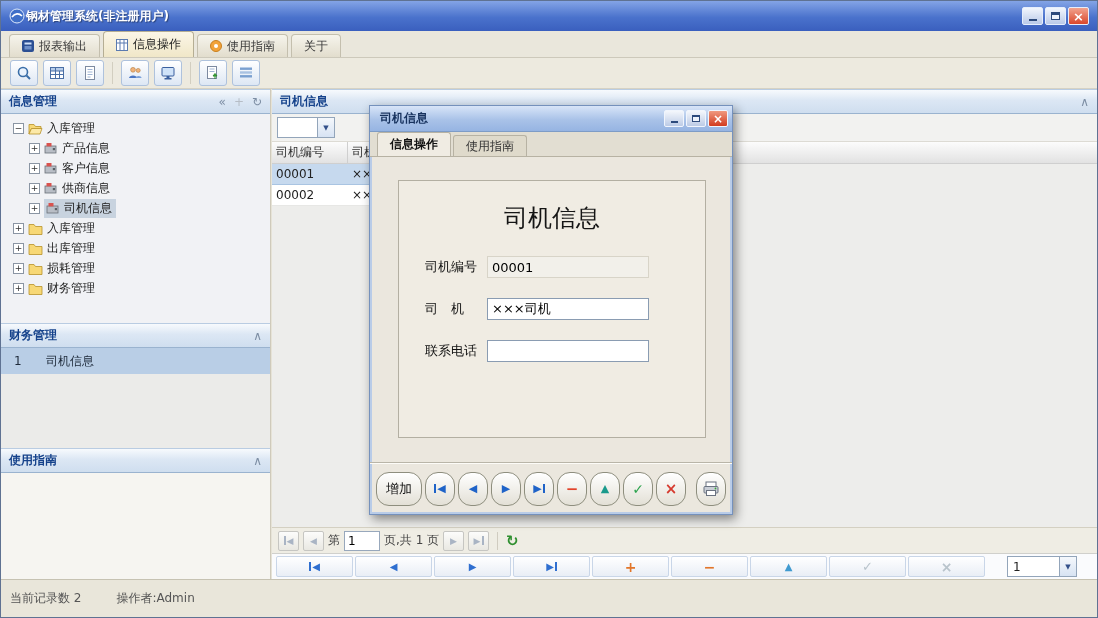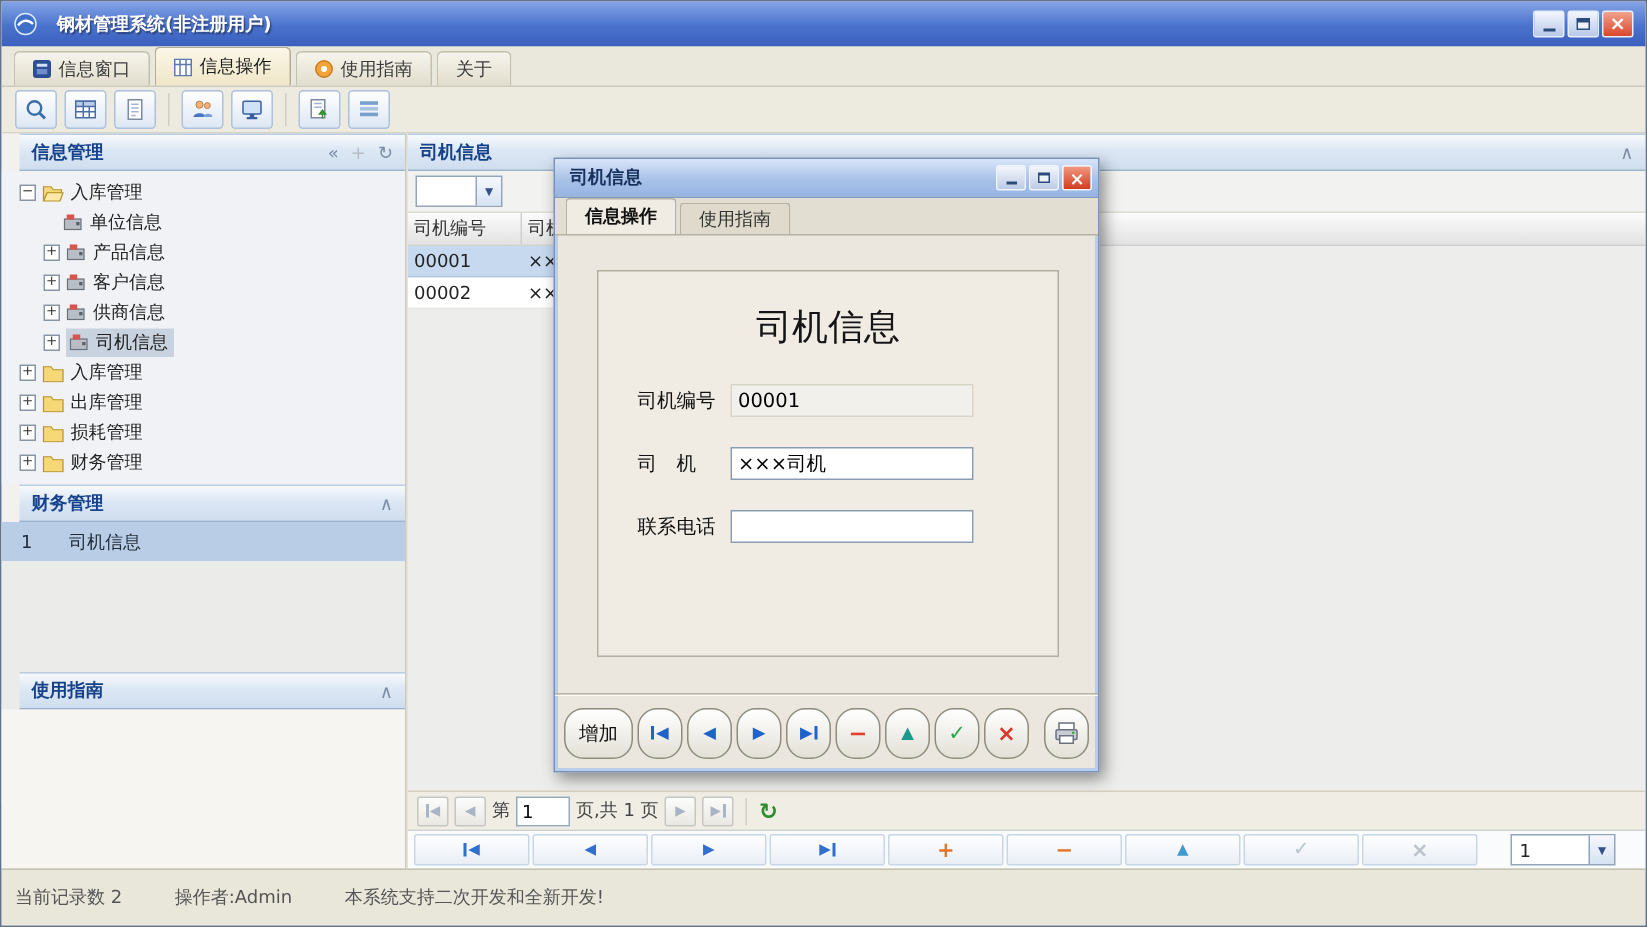--- a/index.html
+++ b/index.html
@@ -3,21 +3,21 @@
 <meta charset="utf-8">
 <style>
   * { margin:0; padding:0; box-sizing:border-box; }
   body { font-family:"DejaVu Sans","Liberation Sans",sans-serif; font-size:12px; color:#222; }
   .window { position:relative; width:1098px; height:618px; background:#e6e3d7; overflow:hidden; border:1px solid #5f7292; }
 
   
   .titlebar { position:absolute; left:0; right:0; top:0; height:30px;
     background:linear-gradient(180deg,#84a4e6 0%,#4a72cc 55%,#3a5fbe 100%);
     display:flex; align-items:center; padding:0 8px; }
-  .titlebar .title { color:#fff; font-weight:bold; margin-left:13px; text-shadow:1px 1px 1px rgba(0,0,0,.4); }
+  .titlebar .title { color:#fff; font-weight:bold; margin-left:1px; text-shadow:1px 1px 1px rgba(0,0,0,.4); }
   .win-controls { margin-left:auto; display:flex; gap:2px; }
   .wbtn { width:21px; height:18px; border:1px solid #e6eefc; border-radius:2px;
     background:linear-gradient(180deg,#f2f6fd,#b9c9e8); display:flex; align-items:center; justify-content:center; }
   .wbtn .min-glyph { width:8px; height:0; border-bottom:2px solid #2c4a7c; margin-top:8px; }
   .wbtn .max-glyph { width:9px; height:8px; border:1px solid #2c4a7c; border-top:3px solid #2c4a7c; background:#eef3fb; }
   .wbtn.close { background:linear-gradient(180deg,#f2a38e,#d9472b); color:#fff; font-weight:bold; font-size:13px; line-height:1; }
 
   
   .tabstrip { position:absolute; left:0; right:0; top:30px; height:27px; background:#eae7dc;
     border-bottom:1px solid #cdc9bb; display:flex; align-items:flex-end; padding-left:8px; gap:3px; }
@@ -33,21 +33,21 @@
     background:linear-gradient(#ffffff,#dde7f4); display:flex; align-items:center; justify-content:center; }
   .tb-sep { width:1px; height:22px; background:#d2cec0; margin:0 3px; }
 
   
   .sidebar { position:absolute; left:0; top:88px; width:270px; bottom:38px; background:#f2f1ee; border-right:1px solid #cfcabb; }
   .panel-header { height:25px; background:linear-gradient(180deg,#f7fafd 0%,#dce7f4 45%,#cfdeef 100%);
     border-top:1px solid #b9cce2; border-bottom:1px solid #9ab3cf; color:#15428b; font-weight:bold;
     display:flex; align-items:center; padding:0 8px; }
   .ph-tools { margin-left:auto; display:flex; gap:8px; align-items:center; color:#7d8ea4; font-weight:normal; }
   .ph-tools .dim { color:#b6bdc6; }
-  .abs { position:absolute; left:12px; right:0;justify-content:space-between; }
+  .abs { position:absolute; left:0; right:0;justify-content:space-between; }
 
   .tree { position:absolute; left:0; right:0; top:25px; height:209px; background:#f1f2f5; padding-top:4px; overflow:hidden; }
   .tree-item { height:20px; display:flex; align-items:center; gap:4px; padding-left:12px; }
   .tree-item.child { padding-left:28px; }
   .tree-item.noexp { padding-left:41px; }
   .expander { width:11px; height:11px; border:1px solid #8a95a3; background:#fff; display:flex;
     align-items:center; justify-content:center; font-size:9px; line-height:1; color:#333; flex:0 0 auto; }
   .sel-wrap { display:flex; align-items:center; gap:4px; padding:1px 4px 1px 2px; }
   .tree-item.selected .sel-wrap { background:#c8d3df; }
   .tlabel { white-space:nowrap; }
@@ -225,21 +225,21 @@
           <span>×</span>
         </div>
     </div>
   </div>
 
   <div class="tabstrip">
     <div class="tab">
       <svg width="12" height="12">
           <use href="#ic-nav"></use>
         </svg>
-      <span>信息窗口</span>
+      <span>报表输出</span>
     </div>
     <div class="tab active">
       <svg width="12" height="12">
           <use href="#ic-ops"></use>
         </svg>
       <span>信息操作</span>
     </div>
     <div class="tab">
       <svg width="12" height="12">
           <use href="#ic-guide"></use>
@@ -304,26 +304,20 @@
     <div class="tree">
       <div class="tree-item">
         <span class="expander">
             <span>−</span>
           </span>
         <svg width="15" height="13">
             <use href="#ic-folder-open"></use>
           </svg>
         <span class="tlabel">入库管理</span>
       </div>
-      <div class="tree-item noexp">
-        <svg width="14" height="12">
-            <use href="#ic-leaf"></use>
-          </svg>
-        <span class="tlabel">单位信息</span>
-      </div>
       <div class="tree-item child">
         <span class="expander">
             <span>+</span>
           </span>
         <svg width="14" height="12">
             <use href="#ic-leaf"></use>
           </svg>
         <span class="tlabel">产品信息</span>
       </div>
       <div class="tree-item child">
@@ -508,21 +502,20 @@
       <div class="bigcombo">
         <span class="cval" style="position:absolute;left:5px;top:3px">1</span>
         <span class="combo-arrow">▼</span>
       </div>
     </div>
   </div>
 
   <div class="statusbar">
     <span>当前记录数 2</span>
     <span>操作者:Admin</span>
-    <span>本系统支持二次开发和全新开发!</span>
   </div>
 
   <div class="dialog">
     <div class="dlg-title">
       <span>司机信息</span>
       <div class="dlg-controls">
         <div class="dwbtn">
             <span class="min-glyph"></span>
           </div>
         <div class="dwbtn">

